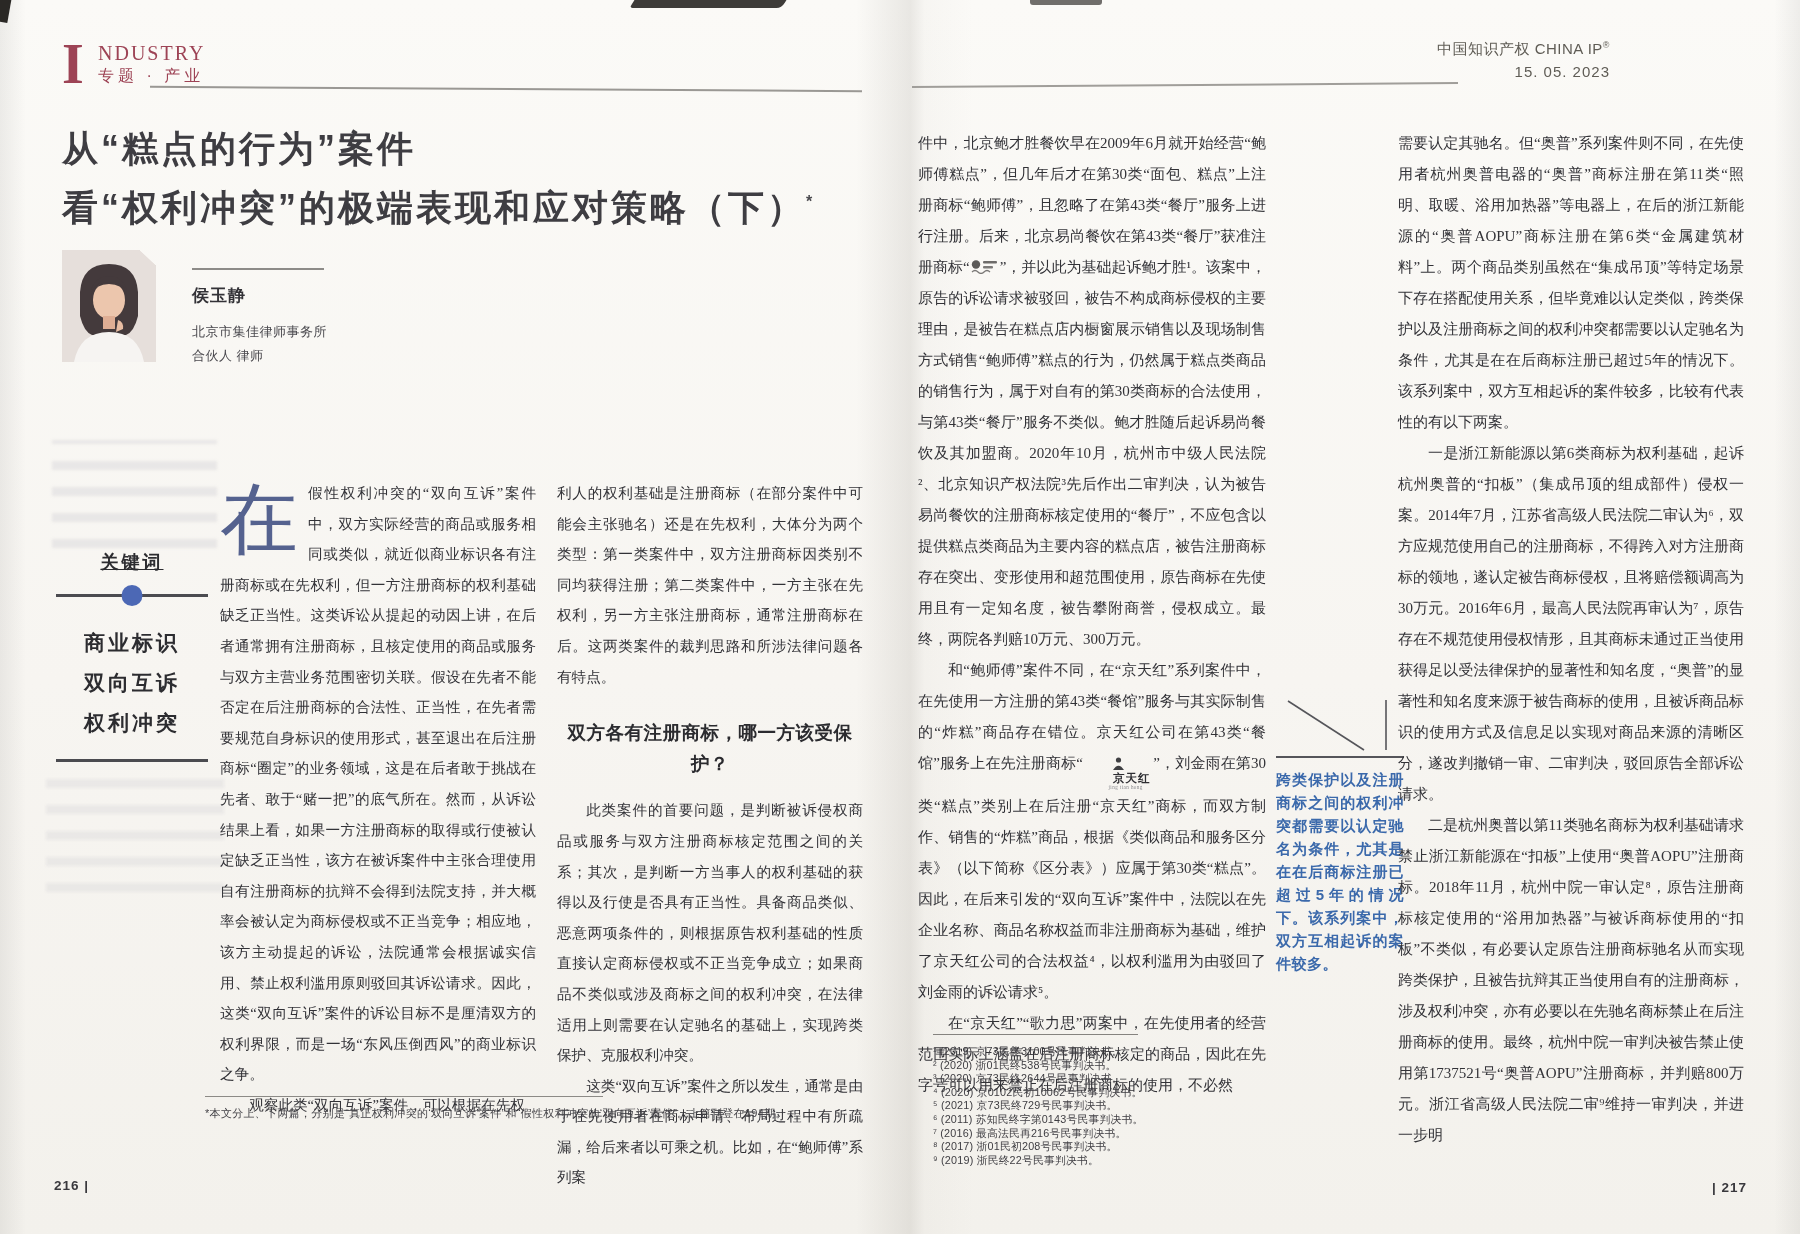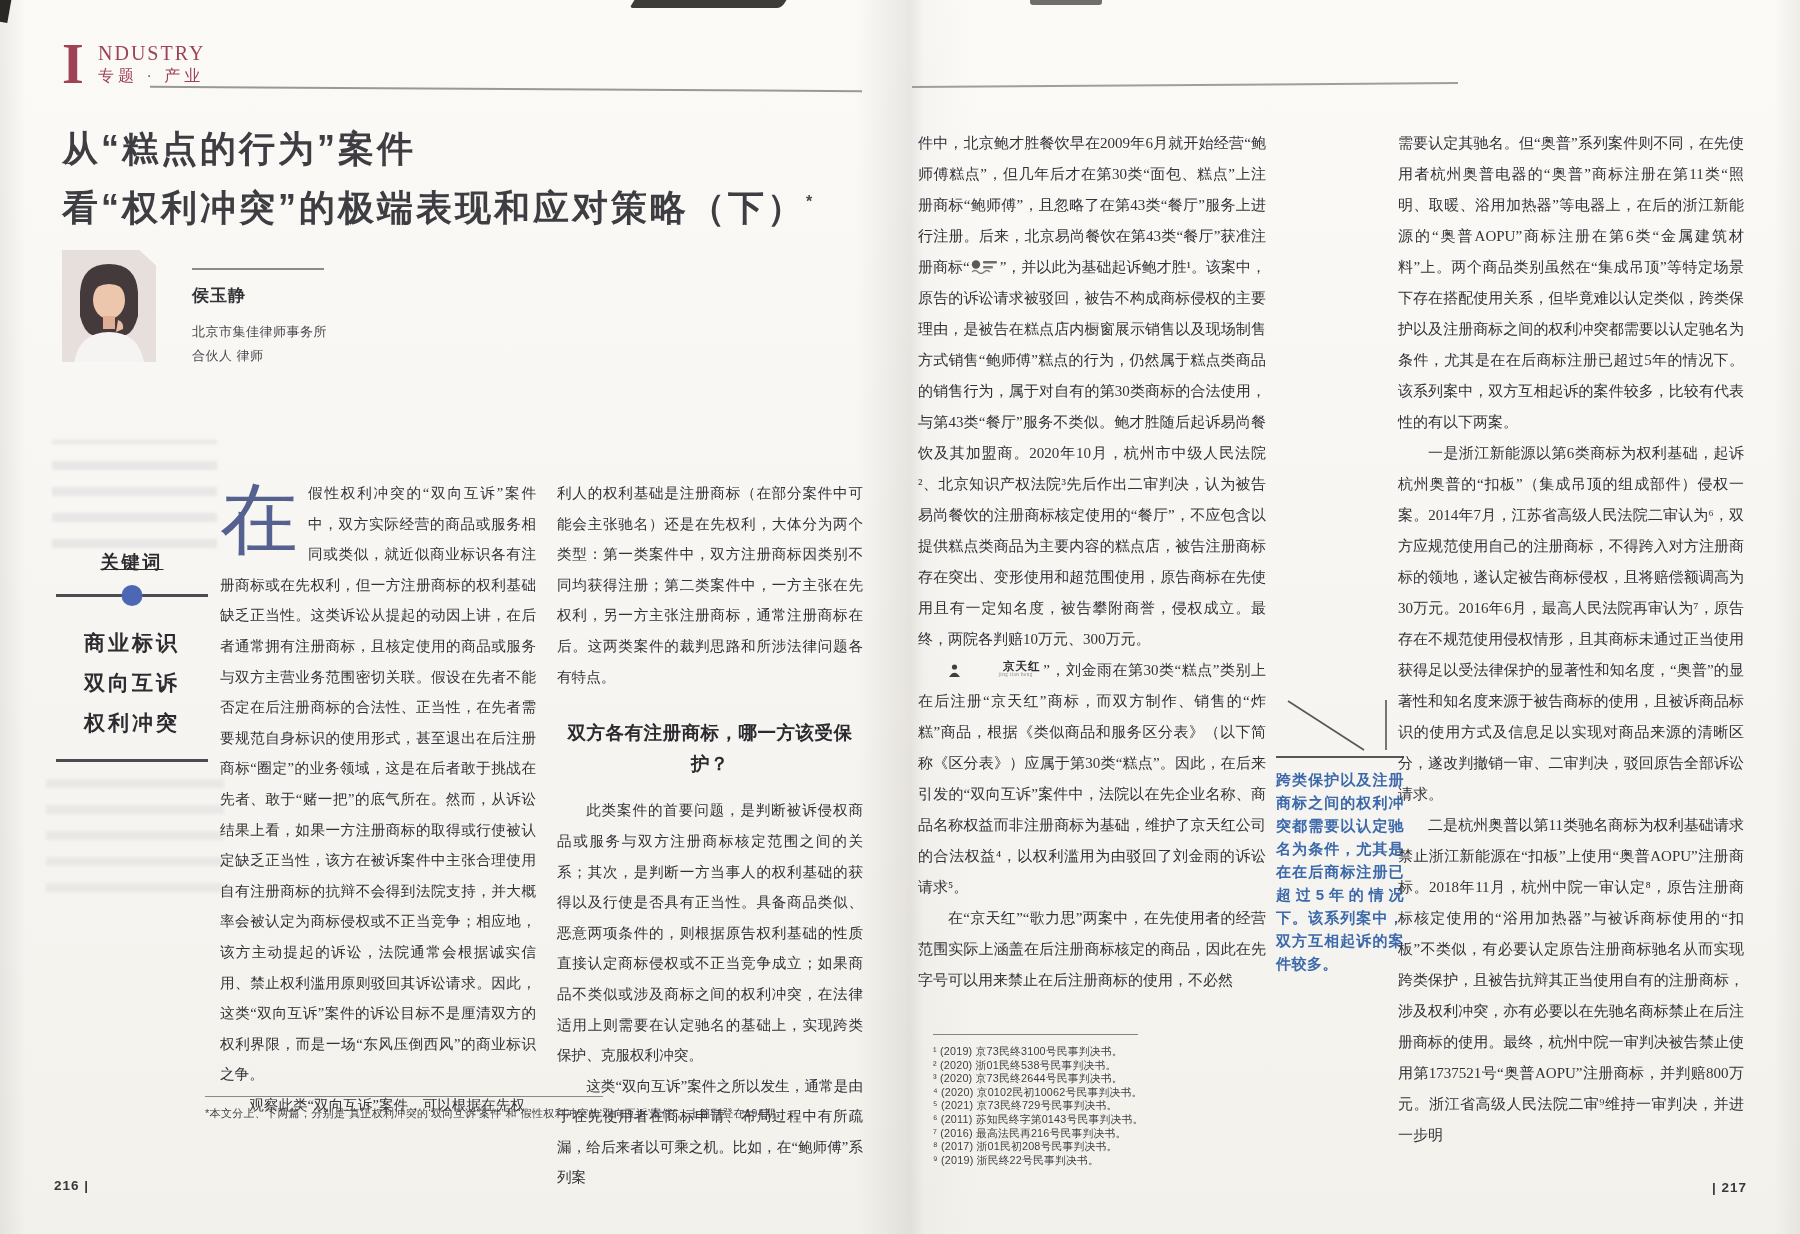--- a/index.html
+++ b/index.html
@@ -51,21 +51,21 @@
   .c1{left:220px;top:478px;width:316px;font-size:14.6px;line-height:30.6px;}
   .c2{left:557px;top:478px;width:306px;font-size:14.6px;line-height:30.6px;}
   .c3{left:918px;top:128px;width:348px;font-size:15px;line-height:31px;}
   .c5{left:1398px;top:128px;width:346px;font-size:15px;line-height:31px;}
   .indent{text-indent:2em;}
   .dropcap{float:left;font-size:78px;line-height:72px;padding:6px 10px 0 0;color:#55628f;font-family:"Liberation Serif",serif;}
   .h2{font-family:"Liberation Sans",sans-serif;font-weight:bold;font-size:18.5px;letter-spacing:.5px;color:#2b2b2f;margin:26px 0 16px 0 !important;text-align:center;}
 
   
   .logo-bao{display:inline-block;width:30px;height:15px;vertical-align:-2px;}
-  .jth{display:inline-flex;align-items:flex-end;gap:12px;vertical-align:-3px;}
+  .jth{display:inline-flex;align-items:center;gap:2px;vertical-align:-3px;flex-direction:column;}
   .jth-col{display:inline-flex;flex-direction:column;line-height:1;}
   .jth-name{font-family:"Liberation Sans",sans-serif;font-weight:bold;font-size:11.5px;color:#2e2e32;letter-spacing:1px;}
   .jth-py{font-size:6px;color:#8a8a8e;letter-spacing:.5px;transform:scale(.85);transform-origin:left top;}
 
   
   .pq{position:absolute;left:1276px;top:698px;width:128px;font-family:"Liberation Sans",sans-serif;}
   .pq svg{display:block;margin-left:8px;}
   .pq .pqrule{width:100%;height:2px;background:#55555a;margin-top:2px;}
   .pq .pqtext{margin-top:10px;font-size:15px;font-weight:bold;line-height:23px;color:#3b69ab;text-align:justify;letter-spacing:.5px;}
 
@@ -93,20 +93,24 @@
   <div class="topmark2"></div>
   <div class="cornermark"></div>
   <div class="ghost" style="left:52px;top:440px;width:165px;height:108px;"></div>
   <div class="ghost" style="left:46px;top:762px;width:178px;height:130px;opacity:.8;"></div>
 
   <div class="hdr-initial">I</div>
   <div class="hdr-en">NDUSTRY</div>
   <div class="hdr-zh">专题 · 产业</div>
   <div class="rule-left"></div>
   <div class="rule-right"></div>
+  <div class="hdr-right">
+    <div class="mag"><span>中国知识产权 CHINA IP</span><sup>®</sup></div>
+    <div class="date">15. 05. 2023</div>
+  </div>
 
   <div class="title">
     <div>从“糕点的行为”案件</div>
     <div><span>看“权利冲突”的极端表现和应对策略（下）</span><sup>*</sup></div>
   </div>
 
   <div class="photo">
     <svg width="94" height="112" viewBox="0 0 94 112">
       <rect width="94" height="112" fill="#e6dfdb"></rect>
       <path d="M18 42 Q20 14 47 14 Q74 14 76 42 L76 66 Q72 82 64 85 L30 85 Q22 82 18 66 Z" fill="#443a3c"></path>
@@ -150,21 +154,21 @@
     <p class="indent">这类“双向互诉”案件之所以发生，通常是由于在先使用者在商标申请、布局过程中有所疏漏，给后来者以可乘之机。比如，在“鲍师傅”系列案</p>
   </div>
 
   <div class="col c3">
     <p><span>件中，北京鲍才胜餐饮早在2009年6月就开始经营“鲍师傅糕点”，但几年后才在第30类“面包、糕点”上注册商标“鲍师傅”，且忽略了在第43类“餐厅”服务上进行注册。后来，北京易尚餐饮在第43类“餐厅”获准注册商标“</span><span class="logo-bao"><svg width="30" height="15" viewBox="0 0 30 15">
             <circle cx="6" cy="5.5" r="4.2" fill="#5c5a58"></circle>
             <rect x="13" y="2" width="14" height="2.6" rx="1" fill="#6e6c6a"></rect>
             <rect x="13" y="7" width="10" height="2.6" rx="1" fill="#7c7a78"></rect>
             <path d="M2 13 q3 -3 6 0 q3 3 6 0 q3 -3 6 0" stroke="#7a7876" stroke-width="1.2" fill="none"></path>
           </svg></span><span>”，并以此为基础起诉鲍才胜¹。该案中，原告的诉讼请求被驳回，被告不构成商标侵权的主要理由，是被告在糕点店内橱窗展示销售以及现场制售方式销售“鲍师傅”糕点的行为，仍然属于糕点类商品的销售行为，属于对自有的第30类商标的合法使用，与第43类“餐厅”服务不类似。鲍才胜随后起诉易尚餐饮及其加盟商。2020年10月，杭州市中级人民法院²、北京知识产权法院³先后作出二审判决，认为被告易尚餐饮的注册商标核定使用的“餐厅”，不应包含以提供糕点类商品为主要内容的糕点店，被告注册商标存在突出、变形使用和超范围使用，原告商标在先使用且有一定知名度，被告攀附商誉，侵权成立。最终，两院各判赔10万元、300万元。</span></p>
-    <p class="indent"><span class="jth">
+    <p class="indent"><span>和“鲍师傅”案件不同，在“京天红”系列案件中，在先使用一方注册的第43类“餐馆”服务与其实际制售的“炸糕”商品存在错位。京天红公司在第43类“餐馆”服务上在先注册商标“</span><span class="jth">
           <svg width="13" height="14" viewBox="0 0 13 14">
             <circle cx="6.5" cy="3" r="2.6" fill="#3f3f42"></circle>
             <path d="M1 13 Q6.5 4.5 12 13 Z" fill="#3f3f42"></path>
           </svg>
           <span class="jth-col">
             <span class="jth-name">京天红</span>
             <span class="jth-py">jing tian hong</span>
           </span>
         </span><span>”，刘金雨在第30类“糕点”类别上在后注册“京天红”商标，而双方制作、销售的“炸糕”商品，根据《类似商品和服务区分表》（以下简称《区分表》）应属于第30类“糕点”。因此，在后来引发的“双向互诉”案件中，法院以在先企业名称、商品名称权益而非注册商标为基础，维护了京天红公司的合法权益⁴，以权利滥用为由驳回了刘金雨的诉讼请求⁵。</span></p>
     <p class="indent">在“京天红”“歌力思”两案中，在先使用者的经营范围实际上涵盖在后注册商标核定的商品，因此在先字号可以用来禁止在后注册商标的使用，不必然</p>

